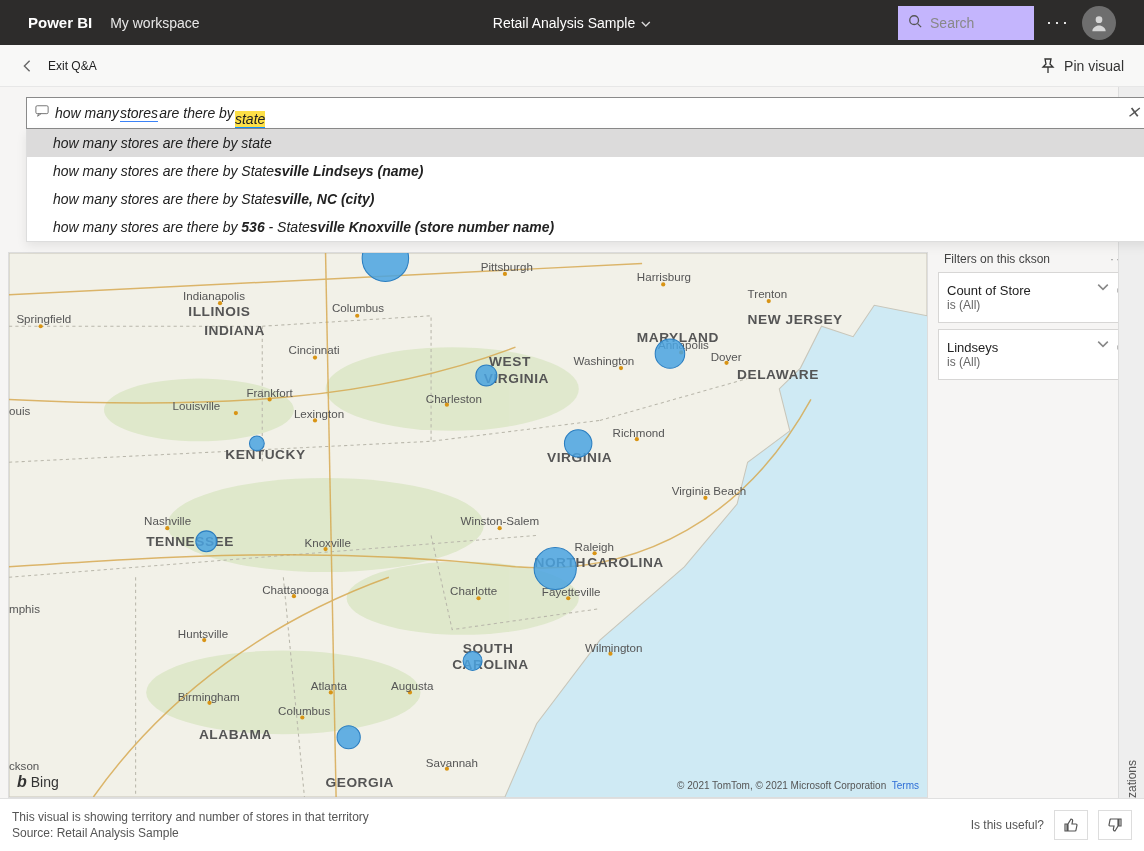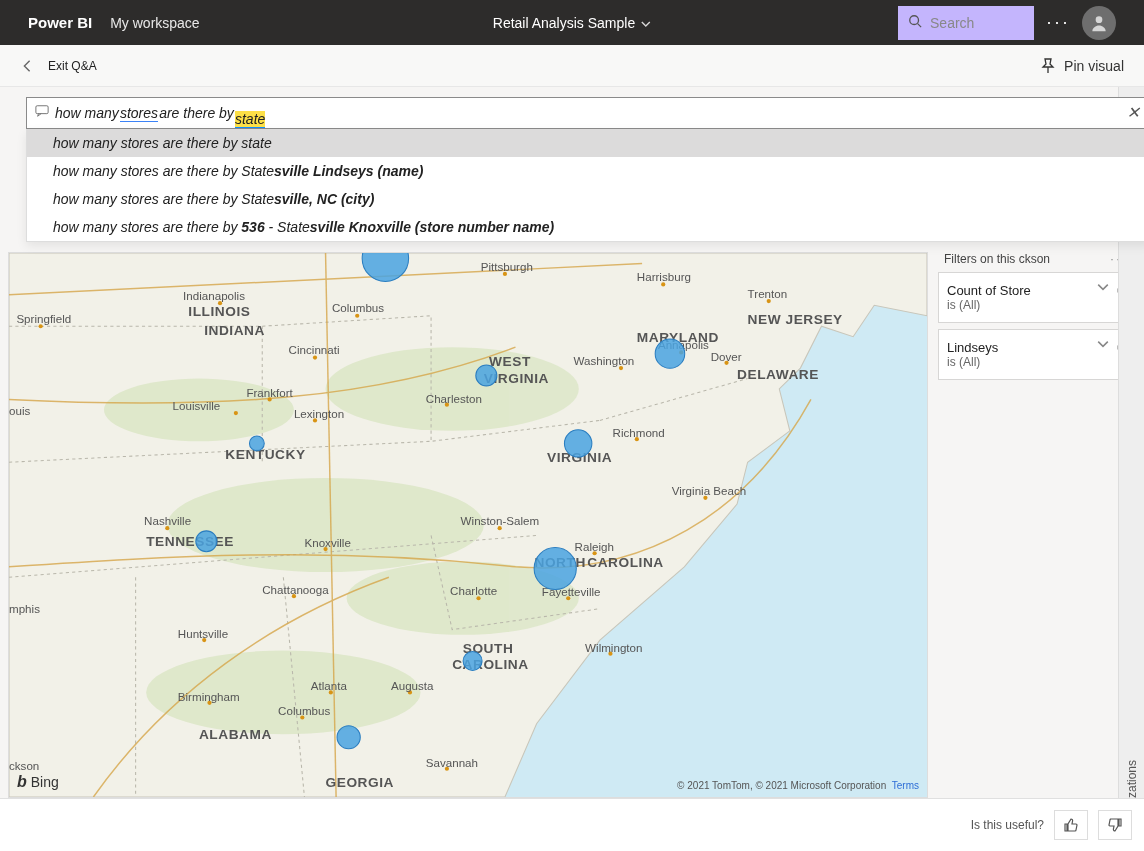--- a/index.html
+++ b/index.html
@@ -327,20 +327,24 @@
     </div>
   </div>
 
 </div>
 
 <div class="right-rail">
   <span>zations</span>
 </div>
 
 <div class="footer">
+  <div class="left">
+    <span>This visual is showing territory and number of stores in that territory</span>
+    <span>Source: Retail Analysis Sample</span>
+  </div>
   <div class="right">
     <span>Is this useful?</span>
     <div class="thumb-btn">
       <svg viewBox="0 0 16 16">
           <path d="M2 7h2v7H2zM5 14V7l3-5c1 0 2 1 1.5 2.5L9 7h4c1 0 1 1 1 1l-1 5c0 1-1 1-1 1H5z" stroke-width="1.2"></path>
         </svg>
     </div>
     <div class="thumb-btn">
       <svg viewBox="0 0 16 16">
           <path d="M14 9h-2V2h2zM11 2v7l-3 5c-1 0-2-1-1.5-2.5L7 9H3c-1 0-1-1-1-1l1-5c0-1 1-1 1-1h7z" stroke-width="1.2"></path>

